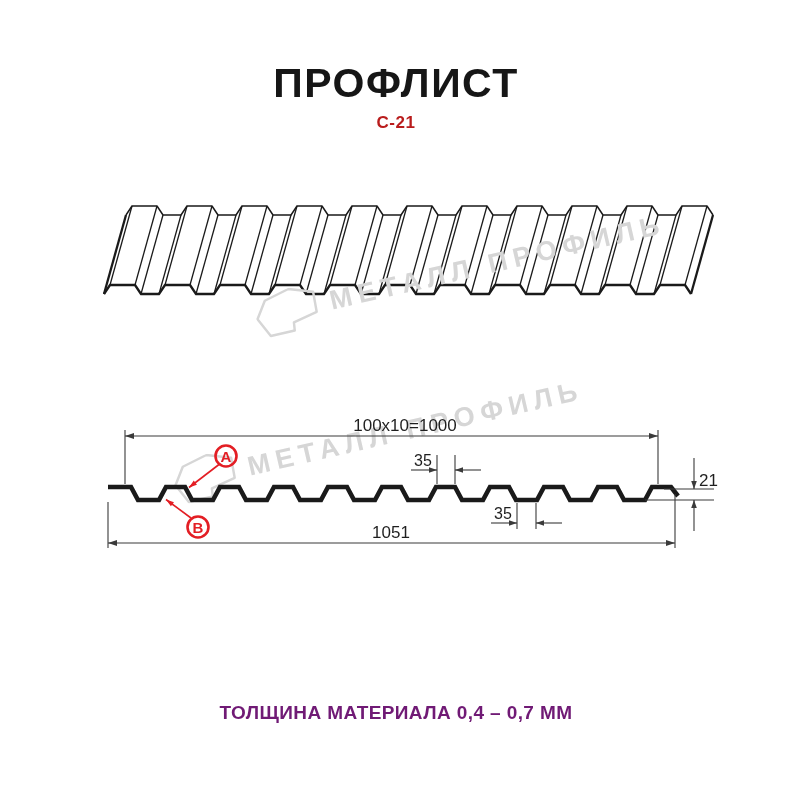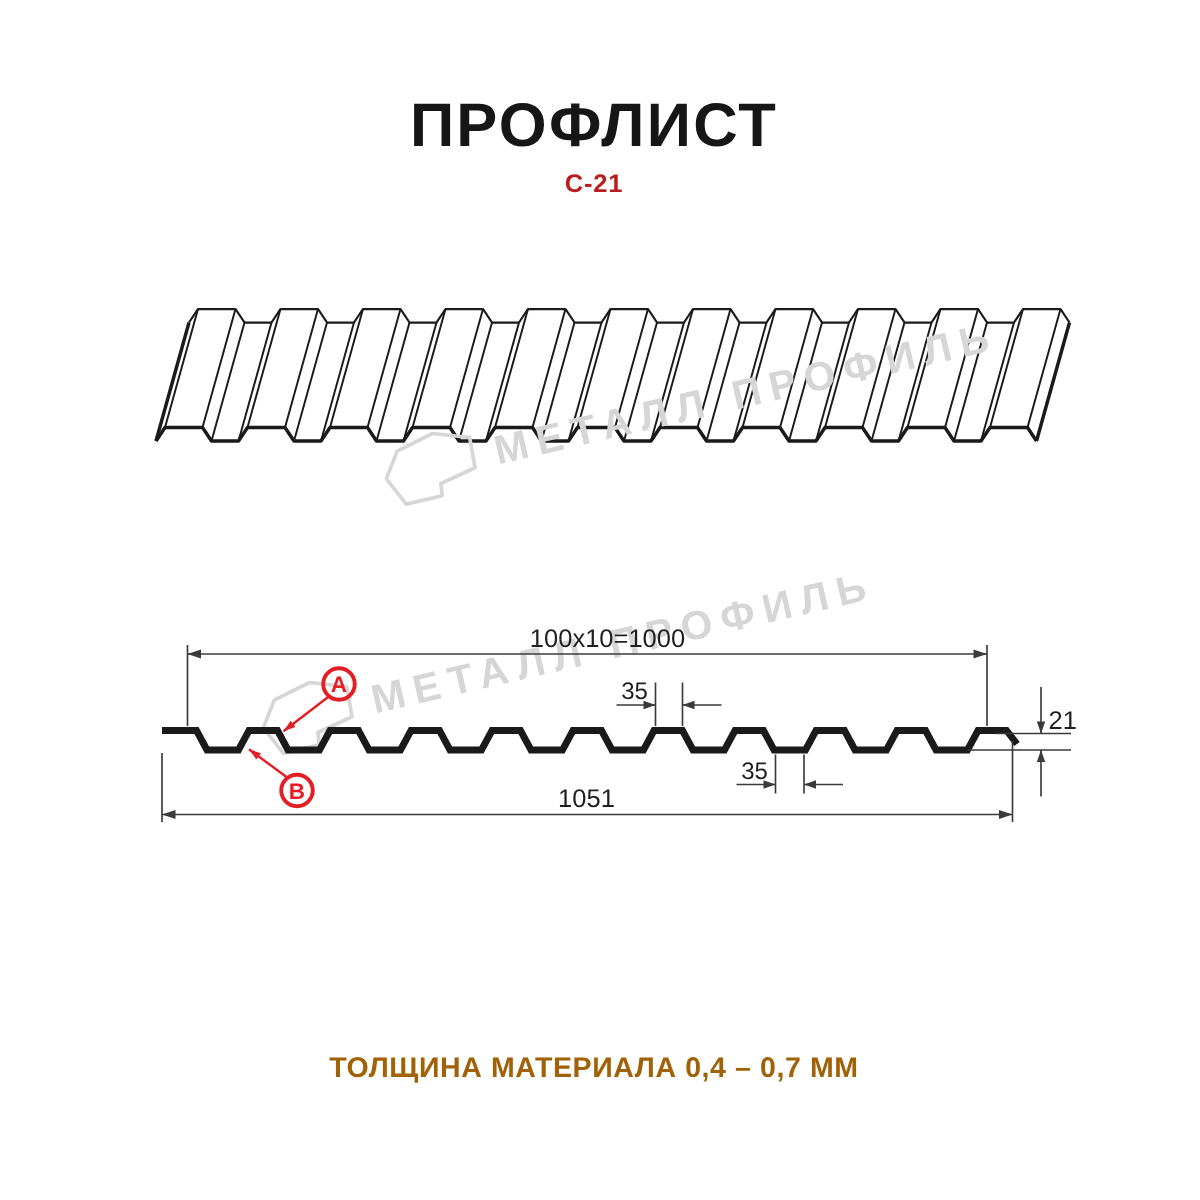--- a/index.html
+++ b/index.html
@@ -3,21 +3,21 @@
 <meta charset="utf-8">
 <style>
   html,body{margin:0;padding:0;background:#fff;}
   body{width:800px;height:800px;overflow:hidden;font-family:"Liberation Sans",sans-serif;}
   .page{position:relative;width:792px;height:800px;background:#fff;}
   .title{position:absolute;left:0;top:60px;width:100%;text-align:center;
          font-size:41px;font-weight:800;letter-spacing:1.5px;color:#161616;line-height:46px;}
   .subtitle{position:absolute;left:0;top:113px;width:100%;text-align:center;
          font-size:17px;font-weight:700;letter-spacing:.5px;color:#b91c1c;}
   .note{position:absolute;left:0;top:702px;width:100%;text-align:center;
-         font-size:19px;font-weight:600;letter-spacing:.4px;color:#a16207;}
+         font-size:19px;font-weight:600;letter-spacing:.4px;color:#701a75;}
   .layer{position:absolute;left:0;top:0;pointer-events:none;}
   .wm{position:absolute;display:flex;align-items:center;gap:12px;
       transform-origin:0 50%;transform:rotate(-13deg);}
   .wm-text{font-size:27px;font-weight:700;letter-spacing:6px;color:#d6d6d6;white-space:nowrap;}
   svg text{font-family:"Liberation Sans",sans-serif;}
 </style>
 </head>
 <body>
 
 <div class="page">

